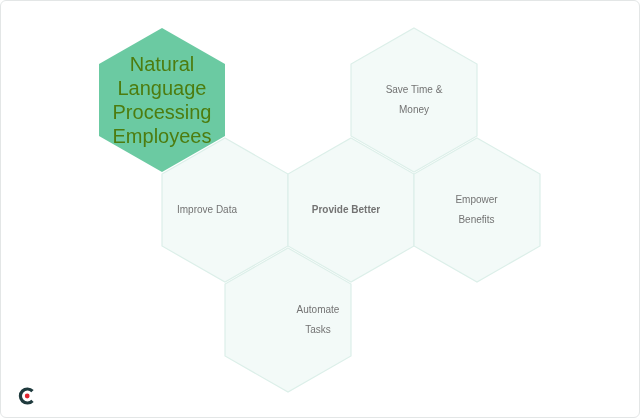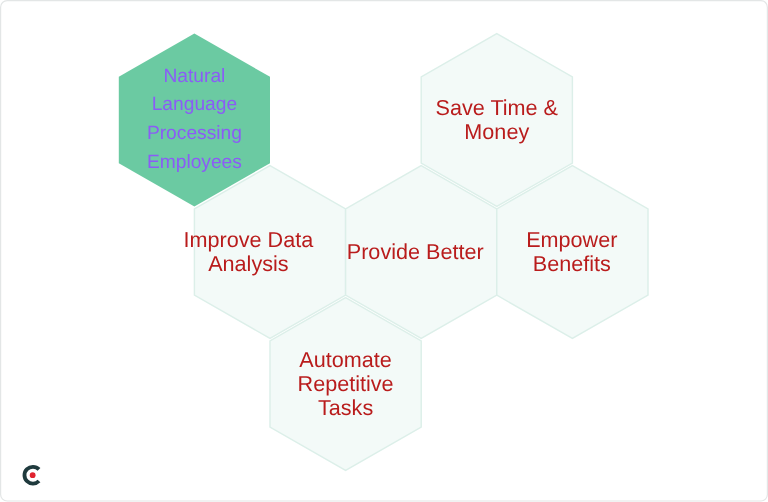--- a/index.html
+++ b/index.html
@@ -1,20 +1,20 @@
 <!DOCTYPE html>
 <html><head>
 <meta charset="utf-8">
 <style>
   html, body { margin:0; padding:0; background:#ffffff; }
   body { width:640px; height:418px; overflow:hidden; font-family:"Liberation Sans", sans-serif; }
   .frame { position:absolute; left:0; top:0; width:638px; height:416px; border:1px solid #e3e6e6; border-radius:6px; background:#ffffff; }
   svg.hexes { position:absolute; left:0; top:0; }
-  .label { position:absolute; display:flex; align-items:center; justify-content:center; text-align:center; color:#b91c1c; font-size:18px; line-height:20px; }
-  .label.main { color:#8b5cf6; font-size:16px; line-height:24px; font-weight:500; }
+  .label { position:absolute; display:flex; align-items:center; justify-content:center; text-align:center; color:#737373; font-size:10px; line-height:20px; }
+  .label.main { color:#4d7c0f; font-size:20px; line-height:24px; font-weight:500; }
   .logo { position:absolute; left:18px; top:387px; width:18px; height:18px; }
 </style>
 </head>
 <body>
 
 <div class="frame"></div>
 
 <svg class="hexes" width="640" height="418">
 
   <polygon points="414,28 477,64 477,136 414,172 351,136 351,64" fill="#f3faf8" stroke="#dcefe9" stroke-width="1.2"></polygon>
@@ -42,41 +42,39 @@
 <div class="label" style="left:351px; top:28px; width:126px; height:144px;">
   <div>
     <div>Save Time &amp;</div>
     <div>Money</div>
   </div>
 </div>
 
 <div class="label" style="left:144px; top:138px; width:126px; height:144px;">
   <div>
     <div>Improve Data</div>
-    <div>Analysis</div>
   </div>
 </div>
 
-<div class="label" style="left:288px; top:138px; width:116px; height:144px;">
+<div class="label" style="left:288px; top:138px; width:116px; height:144px;font-weight:bold;">
   <div>
     <div>Provide Better</div>
   </div>
 </div>
 
 <div class="label" style="left:414px; top:138px; width:125px; height:144px;">
   <div>
     <div>Empower</div>
     <div>Benefits</div>
   </div>
 </div>
 
-<div class="label" style="left:225px; top:248px; width:126px; height:144px;">
+<div class="label" style="left:225px; top:248px; width:126px; height:144px;padding-left:30px;">
   <div>
     <div>Automate</div>
-    <div>Repetitive</div>
     <div>Tasks</div>
   </div>
 </div>
 
 <svg class="logo" viewBox="0 0 18 18">
   <path d="M14.5 4.2 A7 7 0 1 0 14.5 13.8" fill="none" stroke="#1f3a3d" stroke-width="3.2" stroke-linecap="butt"></path>
   <circle cx="9.2" cy="9" r="2.4" fill="#e0242f"></circle>
 </svg>
 
 </body></html>

